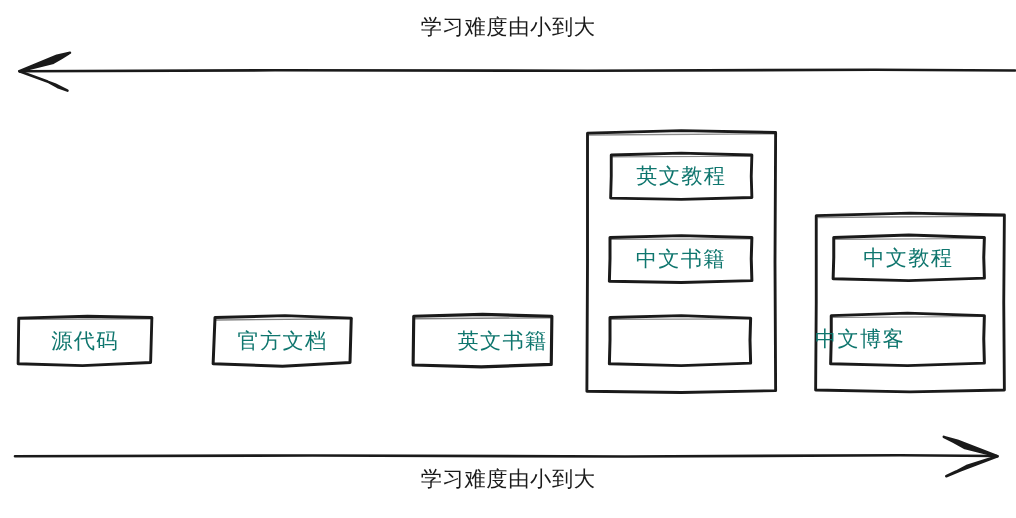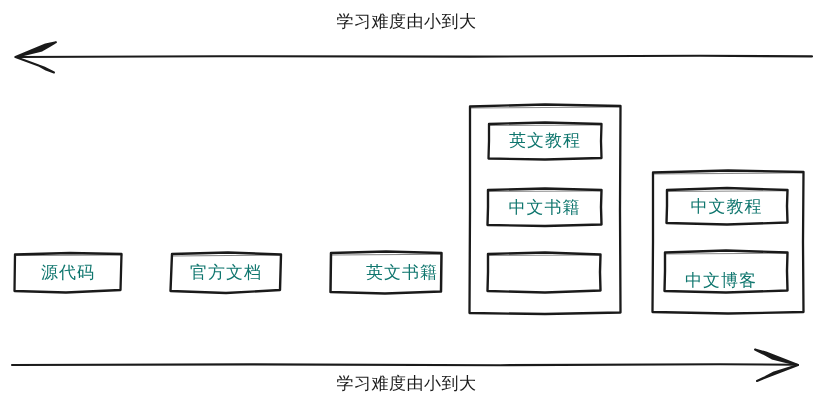--- a/index.html
+++ b/index.html
@@ -163,17 +163,17 @@
     <span>中文书籍</span>
   </div>
 
 
   <div class="group-box" style="left:651px; top:170px; width:153px; height:143px;"></div>
 
   <div class="node" style="left:666px; top:188px; width:121px; height:36px;">
     <span>中文教程</span>
   </div>
 
-  <div class="node" style="left:663px; top:250px; width:116px; height:42px;align-items:flex-end;">
+  <div class="node" style="left:630px; top:250px; width:116px; height:42px;">
     <span>中文博客</span>
   </div>
 
 </div>
 
 </body></html>

